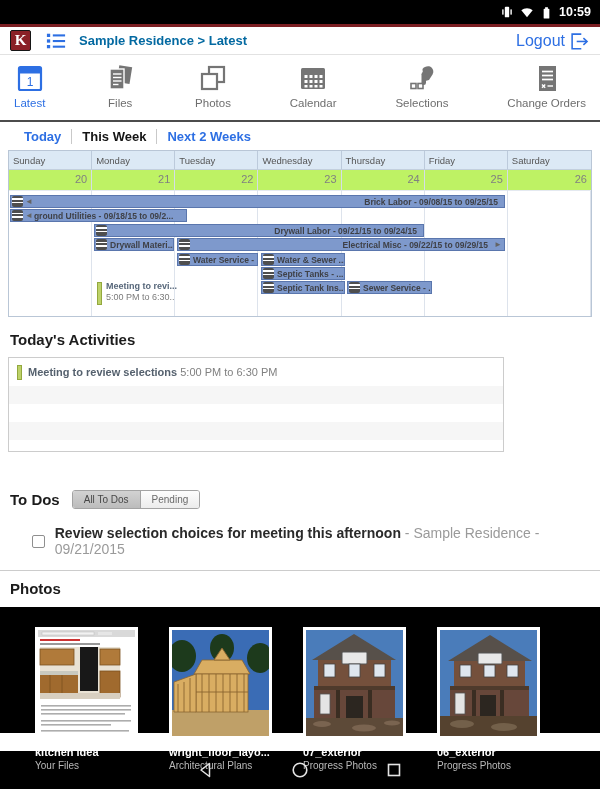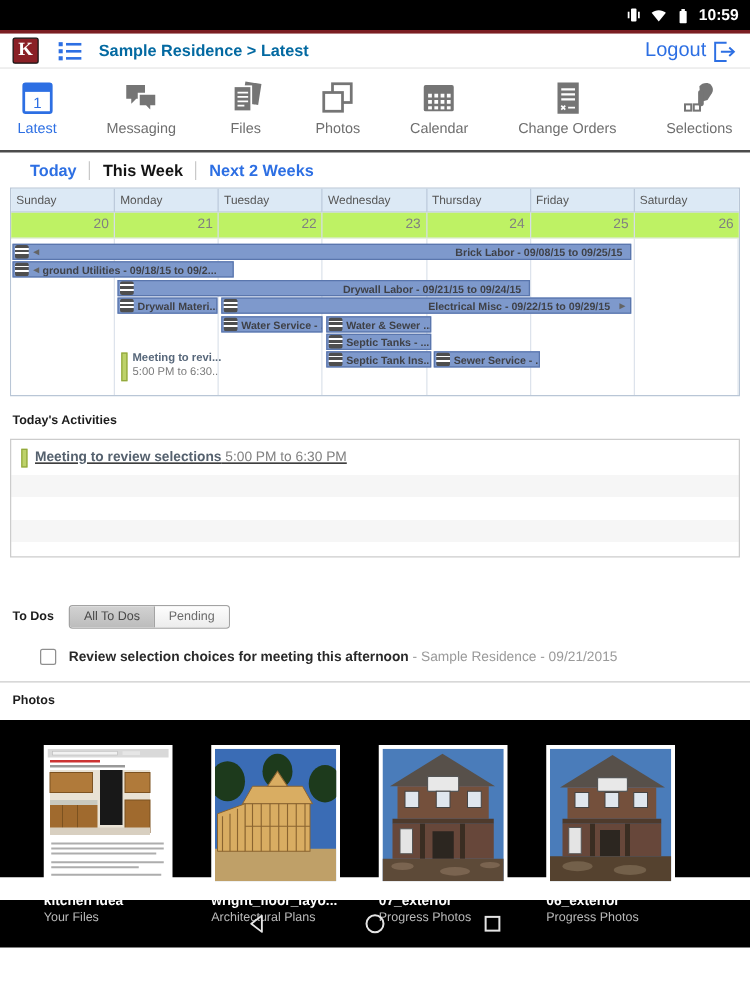--- a/index.html
+++ b/index.html
@@ -51,37 +51,37 @@
   .arrow.right { margin-left:auto; padding-right:2px; }
   .blabel.center { flex:1; text-align:right; padding-right:6px; }
   .blabel.left { padding-left:1px; }
 
   .meeting { position:absolute; display:flex; gap:4px; }
   .meeting-mark { width:5px; height:23px; background:#bdd269; border:1px solid #93a83e; margin-top:1px; }
   .meeting .t1 { font-size:9px; font-weight:bold; color:#57677a; }
   .meeting .t2 { font-size:9px; color:#7b7b7b; margin-top:1px; }
 
   
-  .section-heading { font-size:10px; font-weight:bold; color:#1c1c1c; margin:14px 0 9px 10px; }
-  .activities-box { margin:0 8px; width:584px; height:95px; border:1px solid #ccc;
-    background:linear-gradient(to bottom,#fff 0 28px,#f6f6f6 28px 46px,#fff 46px 64px,#f6f6f6 64px 82px,#fff 82px 95px);text-decoration:underline; }
+  .section-heading { font-size:15px; font-weight:bold; color:#1c1c1c; margin:14px 0 9px 10px; }
+  .activities-box { margin:0 8px; width:496px; height:95px; border:1px solid #ccc;
+    background:linear-gradient(to bottom,#fff 0 28px,#f6f6f6 28px 46px,#fff 46px 64px,#f6f6f6 64px 82px,#fff 82px 95px); }
   .activity-item { display:flex; gap:6px; padding:7px 0 0 8px; align-items:flex-start; }
   .activity-mark { width:5px; height:15px; background:#bdd269; border:1px solid #93a83e; }
   .activity-item .at { font-size:11px; color:#808080; margin-top:1px; }
   .activity-item .at b { color:#55616e; }
 
   
   .todos-row { display:flex; align-items:center; gap:12px; margin:38px 0 0 10px; }
   .todos-row .section-heading { margin:0; }
   .seg-group { display:inline-flex; border:1px solid #a3a3a3; border-radius:3px; overflow:hidden; height:19px; }
   .seg { font-size:10px; padding:3px 11px 0 11px; color:#6a6a6a; background:linear-gradient(#fdfdfd,#ececec); }
   .seg.active { background:linear-gradient(#d2d2d2,#bcbcbc); color:#474747; border-right:1px solid #a3a3a3; }
   .todo-item { display:flex; align-items:center; gap:10px; margin:16px 0 0 32px; }
   .checkbox { width:13px; height:13px; border:1.5px solid #8f8f8f; border-radius:2px; background:#fff; }
-  .todo-text { font-size:11px; color:#9a9a9a; }
+  .todo-text { font-size:14px; color:#9a9a9a; }
   .todo-text b { color:#2a2a2a; }
   .hr { height:1px; background:#ccc; margin:13px 0 0 0; }
 
   
   .photos-heading { margin:9px 0 10px 10px; }
   .photo-strip { background:#000; height:126px; display:flex; gap:31px; padding:20px 0 0 35px; }
   .photo { width:103px; }
   .thumb { width:103px; height:112px; background:#fff; padding:3px; }
   .thumb svg { display:block; }
   .pname { font-size:11px; font-weight:bold; color:#fff; margin-top:7px; white-space:nowrap; }
@@ -137,27 +137,20 @@
   </div>
 
   <div class="tab-bar">
     <div class="tab active">
       <svg width="30" height="32" viewBox="0 0 30 32">
           <rect x="4" y="4" width="22" height="23" rx="1.5" fill="#fff" stroke="#2d6fe3" stroke-width="2.2"></rect>
           <rect x="4" y="4" width="22" height="6.5" fill="#2d6fe3"></rect>
           <text x="15" y="23" font-size="12" fill="#2d6fe3" text-anchor="middle" font-family="Liberation Sans, sans-serif">1</text>
         </svg>
       <span class="tlabel">Latest</span>
-    </div>
-    <div class="tab">
-      <svg width="32" height="32" viewBox="0 0 32 32">
-          <path fill="#757575" d="M4 5 h15 v11 h-7 l-4 4 v-4 h-4 z"></path>
-          <path fill="#757575" stroke="#fff" stroke-width="1.6" d="M14 12 h14 v10 h-4 v4.5 l-4.5 -4.5 h-5.5 z"></path>
-        </svg>
-      <span class="tlabel">Messaging</span>
     </div>
     <div class="tab">
       <svg width="32" height="32" viewBox="0 0 32 32">
           <rect x="14" y="3" width="13" height="17" fill="#757575" transform="rotate(9 20 11)"></rect>
           <rect x="6" y="6" width="14" height="20" fill="#757575" stroke="#fff" stroke-width="1.4"></rect>
           <g stroke="#fff" stroke-width="1.4">
             <line x1="9" y1="11" x2="17.5" y2="11"></line>
             <line x1="9" y1="14.5" x2="17.5" y2="14.5"></line>
             <line x1="9" y1="18" x2="17.5" y2="18"></line>
             <line x1="9" y1="21.5" x2="14.5" y2="21.5"></line>
@@ -187,41 +180,41 @@
             <rect x="7.5" y="22" width="3" height="2.5"></rect>
             <rect x="12.5" y="22" width="3" height="2.5"></rect>
             <rect x="17.5" y="22" width="3" height="2.5"></rect>
             <rect x="22.5" y="22" width="3" height="2.5"></rect>
           </g>
         </svg>
       <span class="tlabel">Calendar</span>
     </div>
     <div class="tab">
       <svg width="32" height="32" viewBox="0 0 32 32">
+          <path fill="#757575" d="M16.5 6 c2-3 7-3.5 9-1.5 c1.8 1.8 2.5 4.5 1 7 l-3.5 5.5 -5.5 1.5 z"></path>
+          <rect x="15.5" y="9" width="4.5" height="13" rx="2.2" fill="#757575"></rect>
+          <rect x="5" y="20.5" width="5" height="5" fill="none" stroke="#757575" stroke-width="1.6"></rect>
+          <rect x="12" y="20.5" width="5" height="5" fill="none" stroke="#757575" stroke-width="1.6"></rect>
+        </svg>
+      <span class="tlabel">Selections</span>
+    </div>
+    <div class="tab">
+      <svg width="32" height="32" viewBox="0 0 32 32">
           <rect x="8" y="3" width="17" height="25" fill="#757575"></rect>
           <g stroke="#fff" stroke-width="1.7">
             <line x1="11" y1="8.5" x2="22" y2="8.5"></line>
             <line x1="11" y1="12.5" x2="22" y2="12.5"></line>
             <line x1="11" y1="16.5" x2="22" y2="16.5"></line>
           </g>
           <g stroke="#fff" stroke-width="1.4">
             <path d="M11 21.5 l3.2 3.2 M14.2 21.5 l-3.2 3.2"></path>
             <line x1="16.5" y1="23" x2="22" y2="23"></line>
           </g>
         </svg>
       <span class="tlabel">Change Orders</span>
-    </div>
-    <div class="tab">
-      <svg width="32" height="32" viewBox="0 0 32 32">
-          <path fill="#757575" d="M16.5 6 c2-3 7-3.5 9-1.5 c1.8 1.8 2.5 4.5 1 7 l-3.5 5.5 -5.5 1.5 z"></path>
-          <rect x="15.5" y="9" width="4.5" height="13" rx="2.2" fill="#757575"></rect>
-          <rect x="5" y="20.5" width="5" height="5" fill="none" stroke="#757575" stroke-width="1.6"></rect>
-          <rect x="12" y="20.5" width="5" height="5" fill="none" stroke="#757575" stroke-width="1.6"></rect>
-        </svg>
-      <span class="tlabel">Selections</span>
     </div>
   </div>
 
   <div class="filter-row">
     <span class="flt">Today</span>
     <span class="fsep"></span>
     <span class="flt active">This Week</span>
     <span class="fsep"></span>
     <span class="flt">Next 2 Weeks</span>
   </div>

